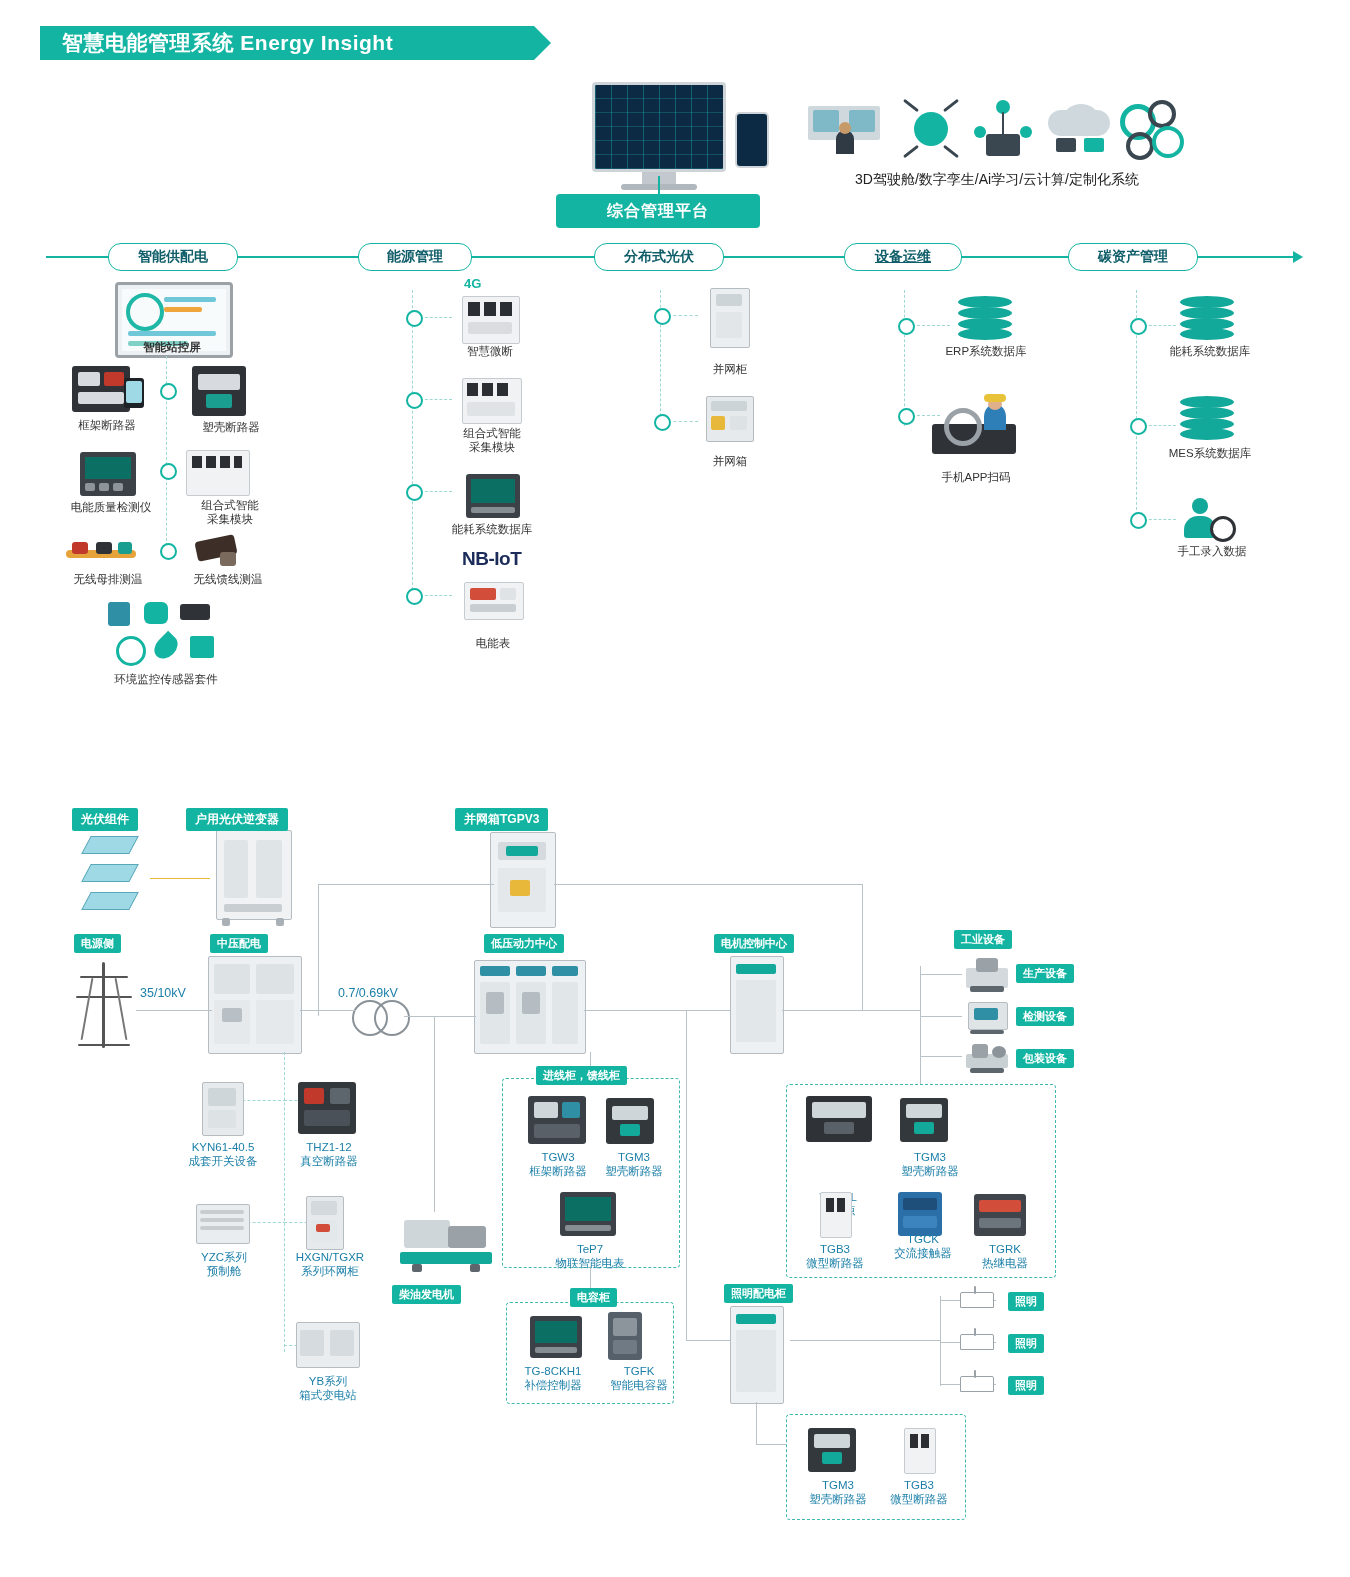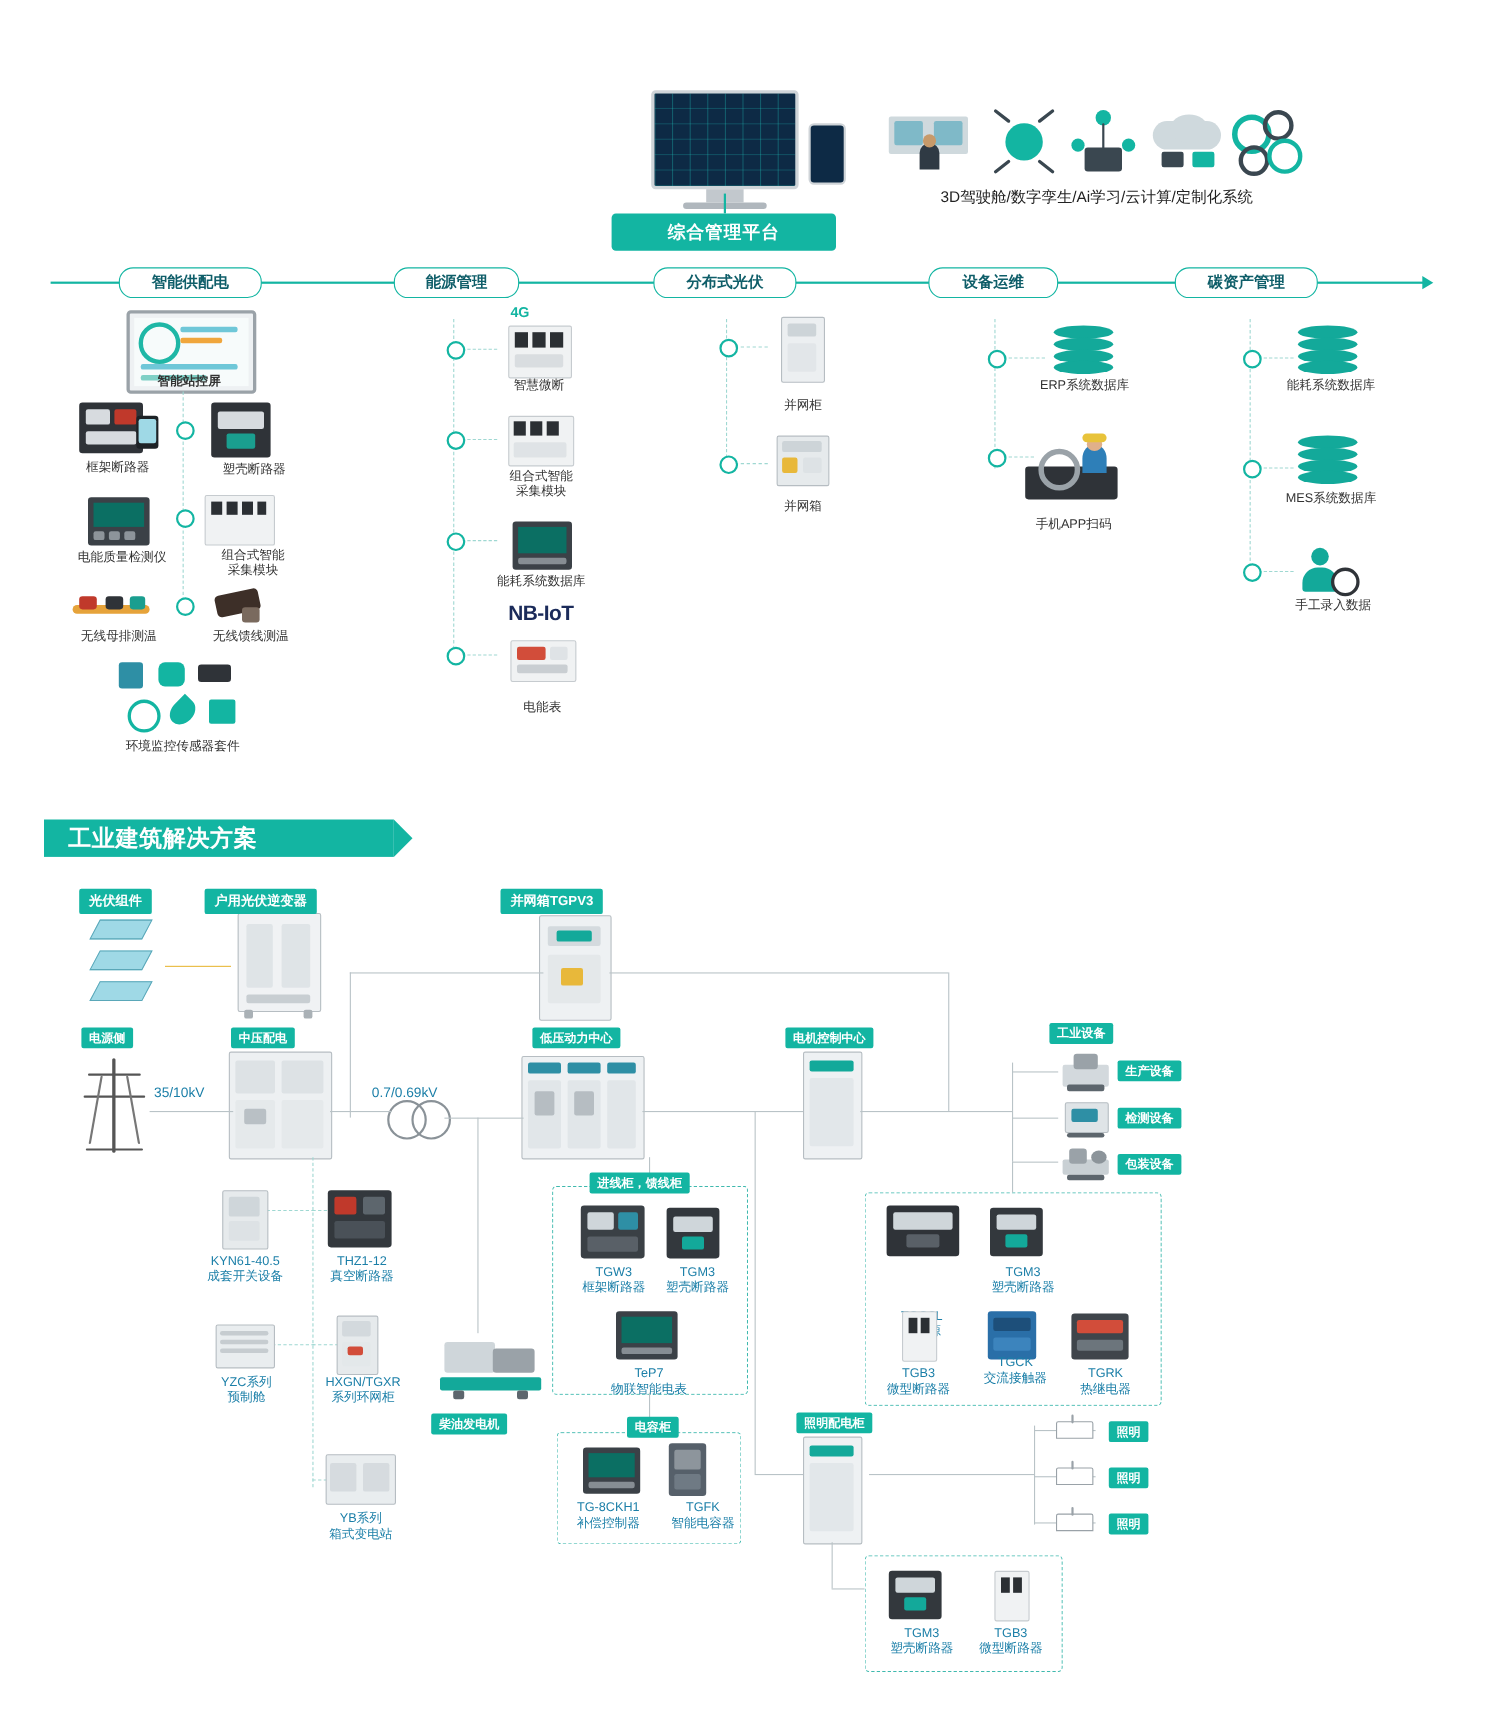--- a/index.html
+++ b/index.html
@@ -109,20 +109,23 @@
   .solar{position:absolute;width:46px;height:16px;background:#9fd9e6;border:1px solid #5aa7b8;transform:skewX(-28deg);}
 
   .nbiot{position:absolute;font-size:19px;font-weight:bold;color:#1b2b5a;letter-spacing:-.5px;}
   .kv{position:absolute;font-size:12.5px;color:#1b7fa8;}
 </style>
 </head>
 <body>
 
 <div class="page">
 
+  <div class="banner" id="banner1">
+    <span>智慧电能管理系统 Energy  Insight</span>
+  </div>
 
   <div class="monitor" style="left:592px;top:82px;">
     <div class="mon-screen"></div>
     <div class="mon-stand"></div>
     <div class="mon-base"></div>
   </div>
   <div class="phone" style="left:735px;top:112px;"></div>
 
   <div class="dev" style="left:808px;top:104px;width:72px;height:52px;">
     <div class="box" style="left:0;top:2px;width:72px;height:34px;background:#cfd9dd;"></div>
@@ -166,21 +169,21 @@
 
   <div class="lbl-box" style="left:108px;top:243px;width:128px;">
     <span>智能供配电</span>
   </div>
   <div class="lbl-box" style="left:358px;top:243px;width:112px;">
     <span>能源管理</span>
   </div>
   <div class="lbl-box" style="left:594px;top:243px;width:128px;">
     <span>分布式光伏</span>
   </div>
-  <div class="lbl-box" style="left:844px;top:243px;width:116px;">
+  <div class="lbl-box" style="left:844px;top:243px;width:116px;text-decoration:underline;">
     <span>设备运维</span>
   </div>
   <div class="lbl-box" style="left:1068px;top:243px;width:128px;">
     <span>碳资产管理</span>
   </div>
 
   <div class="hmi" style="left:115px;top:282px;">
     <div class="hmi-in"></div>
     <div class="hmi-dial"></div>
     <div class="hmi-bar" style="left:46px;top:12px;width:52px;"></div>
@@ -372,23 +375,20 @@
   </div>
   <div class="cap" style="left:1142px;top:446px;width:136px;">MES系统数据库</div>
 
   <div class="dev" style="left:1182px;top:498px;width:50px;height:44px;">
     <div class="box" style="left:10px;top:0;width:16px;height:16px;border-radius:50%;background:#13a99a;"></div>
     <div class="box" style="left:2px;top:18px;width:32px;height:22px;border-radius:14px 14px 3px 3px;background:#13a99a;"></div>
     <div class="box" style="left:28px;top:18px;width:20px;height:20px;border-radius:50%;border:3px solid #2f3338;background:#fff;"></div>
   </div>
   <div class="cap" style="left:1150px;top:544px;width:124px;">手工录入数据</div>
 
-  <div class="banner" id="banner2">
-    <span>工业建筑解决方案</span>
-  </div>
 
   <div class="tag" style="left:72px;top:808px;">光伏组件</div>
   <div class="tag" style="left:186px;top:808px;">户用光伏逆变器</div>
   <div class="tag" style="left:455px;top:808px;">并网箱TGPV3</div>
 
   <div class="dev" style="left:78px;top:836px;width:70px;height:86px;">
     <div class="solar" style="left:8px;top:0;"></div>
     <div class="solar" style="left:8px;top:28px;"></div>
     <div class="solar" style="left:8px;top:56px;"></div>
   </div>

